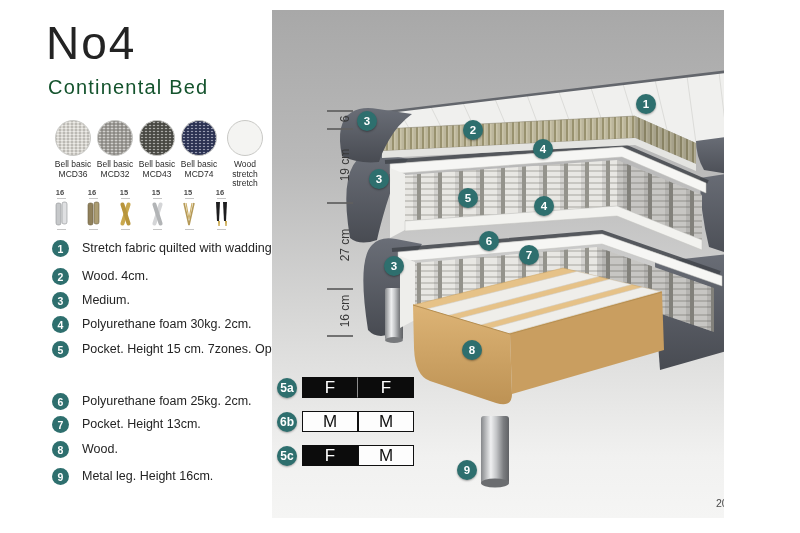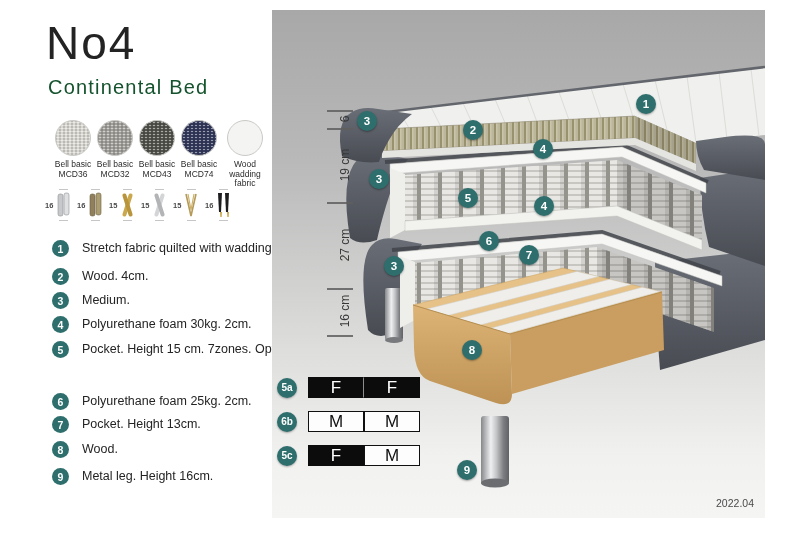--- a/index.html
+++ b/index.html
@@ -1,33 +1,33 @@
 <!DOCTYPE html>
 <html><head>
 <meta charset="utf-8">
 <style>
   html,body{margin:0;padding:0;background:#fff;}
-  #stage{position:relative;width:800px;height:533px;background:#fff;overflow:hidden;
+  #stage{position:relative;width:724px;height:533px;background:#fff;overflow:hidden;
          font-family:"Liberation Sans",sans-serif;color:#222;}
   
   .title{position:absolute;left:46px;top:16px;font-size:46px;font-weight:300;
          letter-spacing:2px;color:#232323;}
   .subtitle{position:absolute;left:48px;top:76px;font-size:20px;font-weight:300;
             letter-spacing:1.2px;color:#14532d;}
   .swatches{position:absolute;left:52px;top:120px;display:flex;}
   .swatch{width:42px;display:flex;flex-direction:column;align-items:center;}
   .swatch:last-child{width:50px;}
   .swatch .circle{width:34px;height:34px;border-radius:50%;border:1px solid #c9c9c6;}
   .swatch .lbl{margin-top:4px;font-size:8.5px;line-height:9.5px;text-align:center;color:#2b2b2b;}
   .tex{background-image:
        radial-gradient(circle, rgba(255,255,255,.5) .8px, transparent 1.1px),
        radial-gradient(circle, rgba(0,0,0,.28) .8px, transparent 1.1px);
        background-size:4px 3px,4px 3px;background-position:0 0,2px 1.5px;}
   .legs{position:absolute;left:45px;top:188px;display:flex;align-items:center;}
-  .leg-item{display:flex;align-items:center;width:32px;}
+  .leg-item{display:flex;align-items:center;width:32px;flex-direction:column;}
   .leg-item .num{font-size:7.5px;font-weight:700;color:#4a4a4a;margin-right:2px;}
   .leg-ico{position:relative;width:17px;height:34px;display:flex;align-items:center;justify-content:center;}
   .leg-ico::before,.leg-ico::after{content:"";position:absolute;left:4px;width:9px;height:1px;background:#c6c6c6;}
   .leg-ico::before{top:1px}.leg-ico::after{bottom:1px}
   .legend{position:absolute;left:52px;top:0;width:225px;height:533px;}
   .lrow{position:absolute;display:flex;align-items:flex-start;}
   .lnum{flex:0 0 17px;width:17px;height:17px;border-radius:50%;background:#2e6f6e;
         color:#fff;font-size:10.5px;font-weight:700;display:flex;align-items:center;
         justify-content:center;margin-right:13px;}
   .ltext{font-size:12.5px;line-height:15px;color:#242424;padding-top:1px;white-space:nowrap;}
@@ -37,22 +37,22 @@
          background:linear-gradient(180deg,#a8a8a8 0%,#b9b9b9 30%,#d9d9d8 62%,#f1f1f0 88%,#f5f5f4 100%);}
   .panel svg{position:absolute;left:0;top:0;}
   .marker{position:absolute;width:20px;height:20px;border-radius:50%;background:#2e6f6e;
           color:#fff;font-size:11.5px;font-weight:700;display:flex;align-items:center;
           justify-content:center;box-shadow:0 1px 2px rgba(0,0,0,.35);}
   .tick{position:absolute;width:26px;height:2px;background:#5f5f5f;opacity:.85;}
   .mlabel{position:absolute;width:60px;height:14px;font-size:12px;color:#383838;
           text-align:center;transform:rotate(-90deg);}
   .frow{position:absolute;display:flex;align-items:center;}
   .fid{width:20px;height:20px;border-radius:50%;background:#2e6f6e;color:#fff;
-       font-size:10px;font-weight:700;display:flex;align-items:center;justify-content:center;
-       margin-right:11px;box-shadow:0 1px 2px rgba(0,0,0,.3);}
+       font-size:12px;font-weight:700;display:flex;align-items:center;justify-content:center;
+       margin-right:5px;box-shadow:0 1px 2px rgba(0,0,0,.3);}
   .fbox{display:flex;width:112px;height:21px;}
   .fcell{flex:1;display:flex;align-items:center;justify-content:center;font-size:17px;font-weight:400;}
   .fcell.dark{background:#0c0c0c;color:#fff;border:1px solid #0c0c0c;}
   .fcell.light{background:#fdfdfd;color:#101010;border:1px solid #101010;}
   .fcell.div-grey{border-right:1px solid #8d8d8d;}
   .fcell.div-dark{border-right:1px solid #101010;}
   .date{position:absolute;right:11px;top:487px;font-size:10.5px;color:#4a4a4a;}
 </style>
 </head>
 <body>
@@ -74,21 +74,21 @@
     <div class="swatch">
       <div class="circle tex" style="background-color:#54544e"></div>
       <div class="lbl"><span>Bell basic</span><br><span>MCD43</span></div>
     </div>
     <div class="swatch">
       <div class="circle tex" style="background-color:#333a5c"></div>
       <div class="lbl"><span>Bell basic</span><br><span>MCD74</span></div>
     </div>
     <div class="swatch">
       <div class="circle" style="background-color:#f4f4f2"></div>
-      <div class="lbl"><span>Wood</span><br><span>wadding fabric</span></div>
+      <div class="lbl"><span>Wood</span><br><span>stretch stretch</span></div>
     </div>
   </div>
 
   <div class="legs">
     <div class="leg-item">
       <span class="num">16</span>
       <span class="leg-ico">
         <svg width="17" height="30">
             <rect x="3" y="4" width="5" height="22" rx="2" fill="#c6c8ca" stroke="#8f9193" stroke-width="0.6"></rect>
             <rect x="9" y="3" width="5" height="22" rx="2" fill="#dfe0e2" stroke="#8f9193" stroke-width="0.6"></rect>

